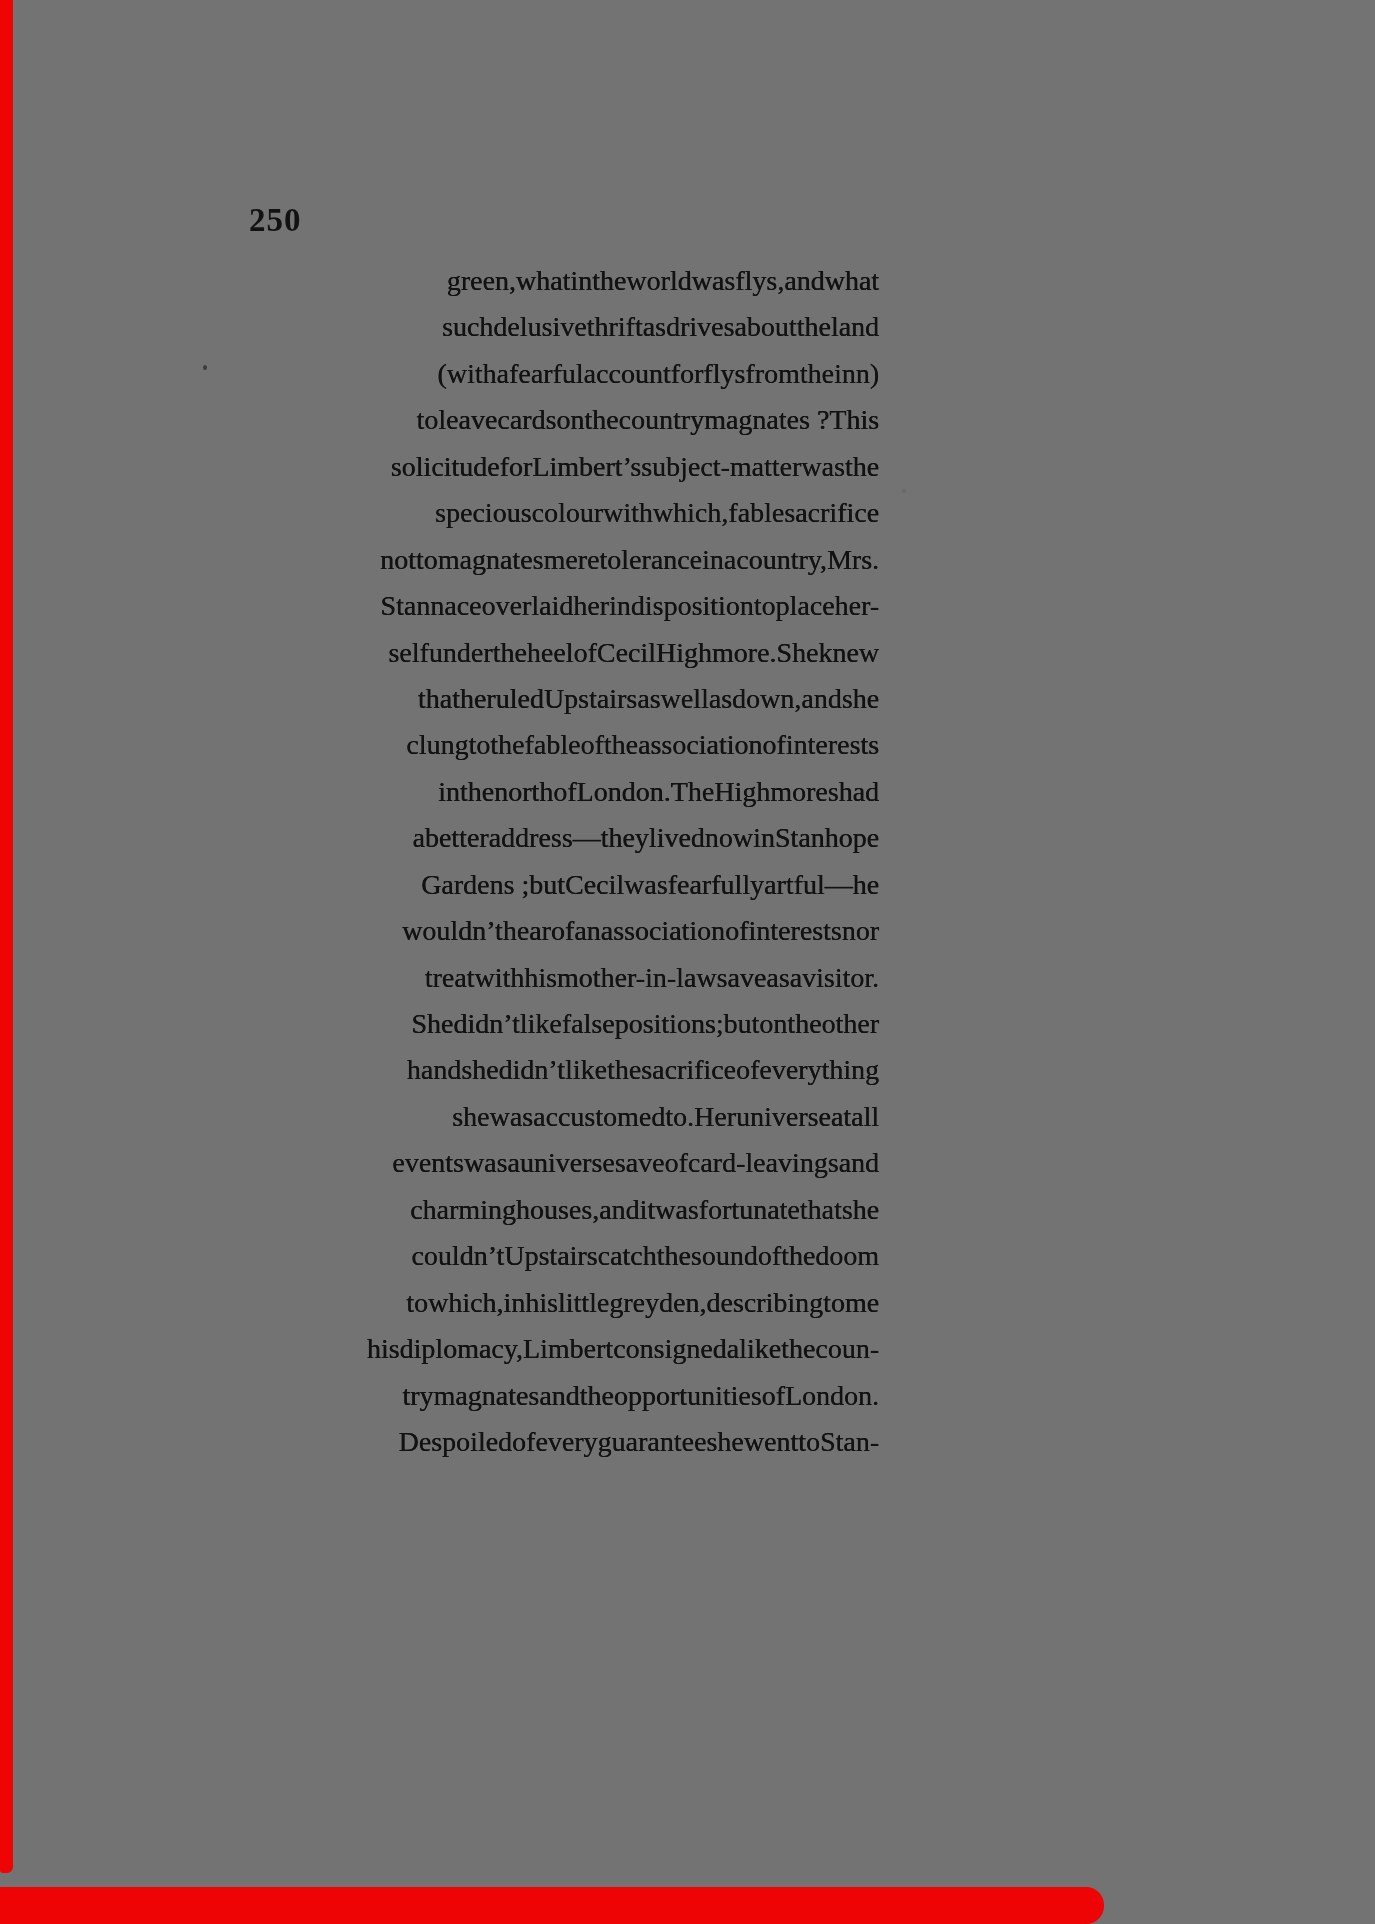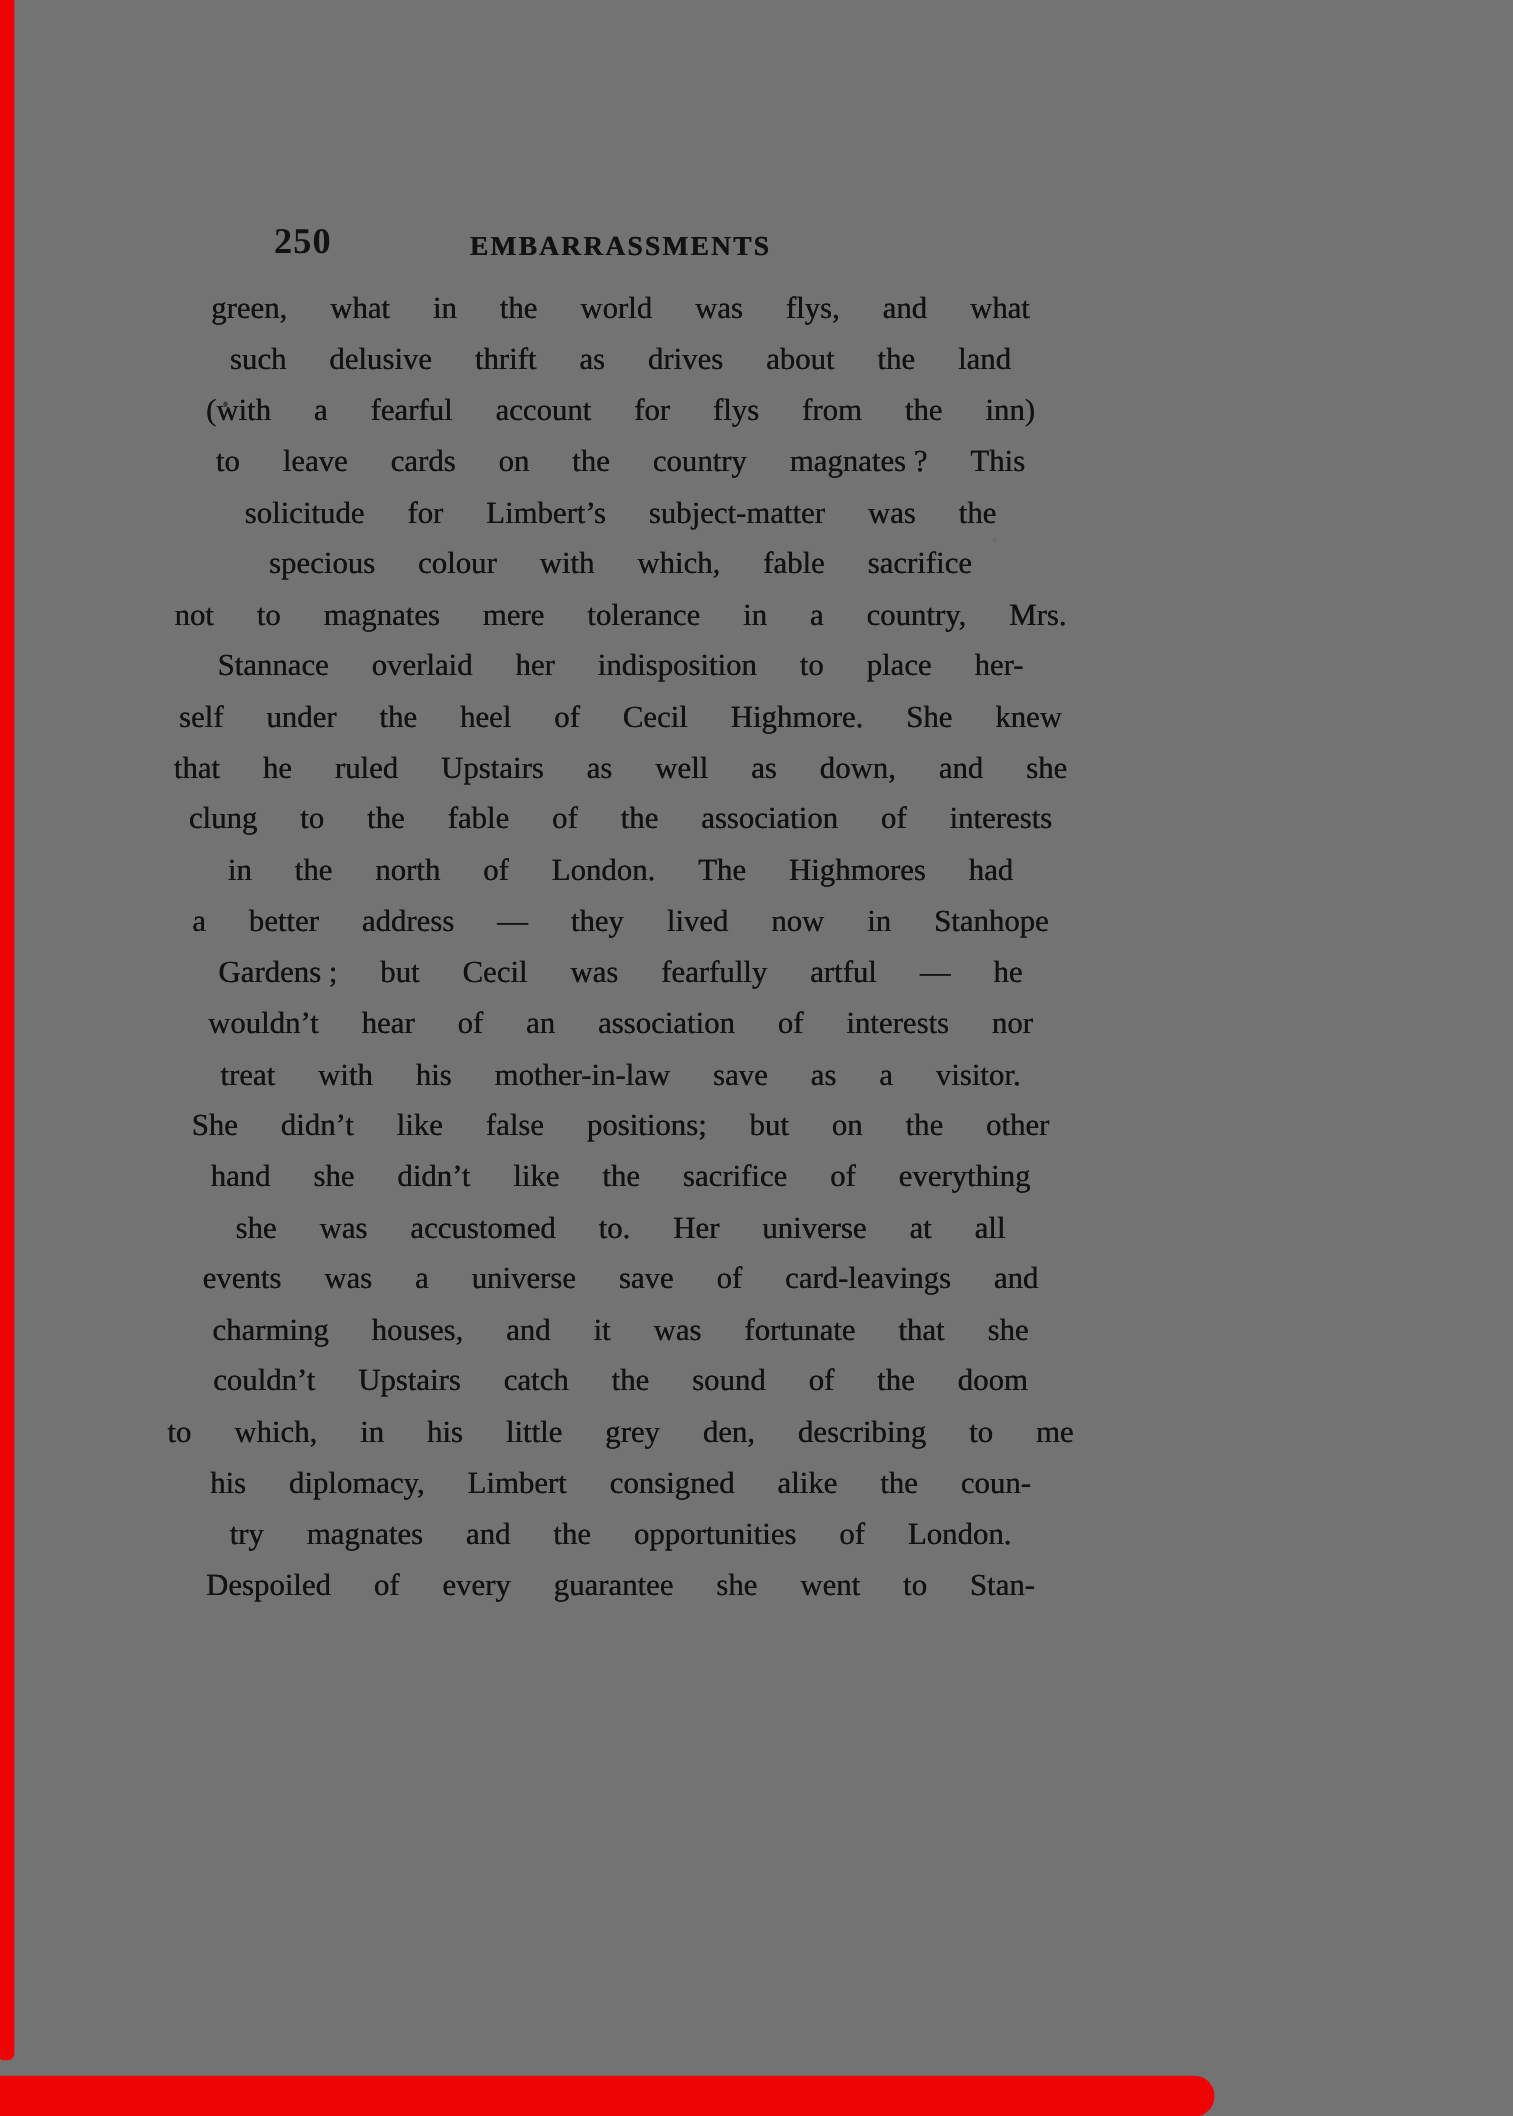--- a/index.html
+++ b/index.html
@@ -62,26 +62,25 @@
 
   
   .text-block {
     position: absolute;
     left: 249px;
     top: 258px;
     width: 630px;
   }
   .line {
     display: flex;
-    justify-content: center;
+    justify-content: flex-end;
     height: 46.45px;
     line-height: 46.45px;
     font-size: 28px;
     white-space: pre;
-    gap: 39px;
   }
   .line span {
     text-shadow: 0.35px 0 0 currentColor; 
   }
 
   
   .speck {
     position: absolute;
     border-radius: 50%;
   }
@@ -104,21 +103,20 @@
 <body>
 
 <div class="page">
 
   <div class="scan-edge scan-edge-left" style="background: rgb(238, 4, 4);"></div>
 
   <div class="scan-edge scan-edge-bottom" style="background: rgb(238, 4, 4);"></div>
 
   <div class="folio">250</div>
 
-  <div class="running-title">EMBARRASSMENTS</div>
 
   <div class="text-block">
       <div class="line"><span>green,</span><span>what</span><span>in</span><span>the</span><span>world</span><span>was</span><span>flys,</span><span>and</span><span>what</span></div>
       <div class="line"><span>such</span><span>delusive</span><span>thrift</span><span>as</span><span>drives</span><span>about</span><span>the</span><span>land</span></div>
       <div class="line"><span>(with</span><span>a</span><span>fearful</span><span>account</span><span>for</span><span>flys</span><span>from</span><span>the</span><span>inn)</span></div>
       <div class="line"><span>to</span><span>leave</span><span>cards</span><span>on</span><span>the</span><span>country</span><span>magnates&nbsp;?</span><span>This</span></div>
       <div class="line"><span>solicitude</span><span>for</span><span>Limbert’s</span><span>subject-matter</span><span>was</span><span>the</span></div>
       <div class="line"><span>specious</span><span>colour</span><span>with</span><span>which,</span><span>fable</span><span>sacrifice</span></div>
       <div class="line"><span>not</span><span>to</span><span>magnates</span><span>mere</span><span>tolerance</span><span>in</span><span>a</span><span>country,</span><span>Mrs.</span></div>
       <div class="line"><span>Stannace</span><span>overlaid</span><span>her</span><span>indisposition</span><span>to</span><span>place</span><span>her-</span></div>

